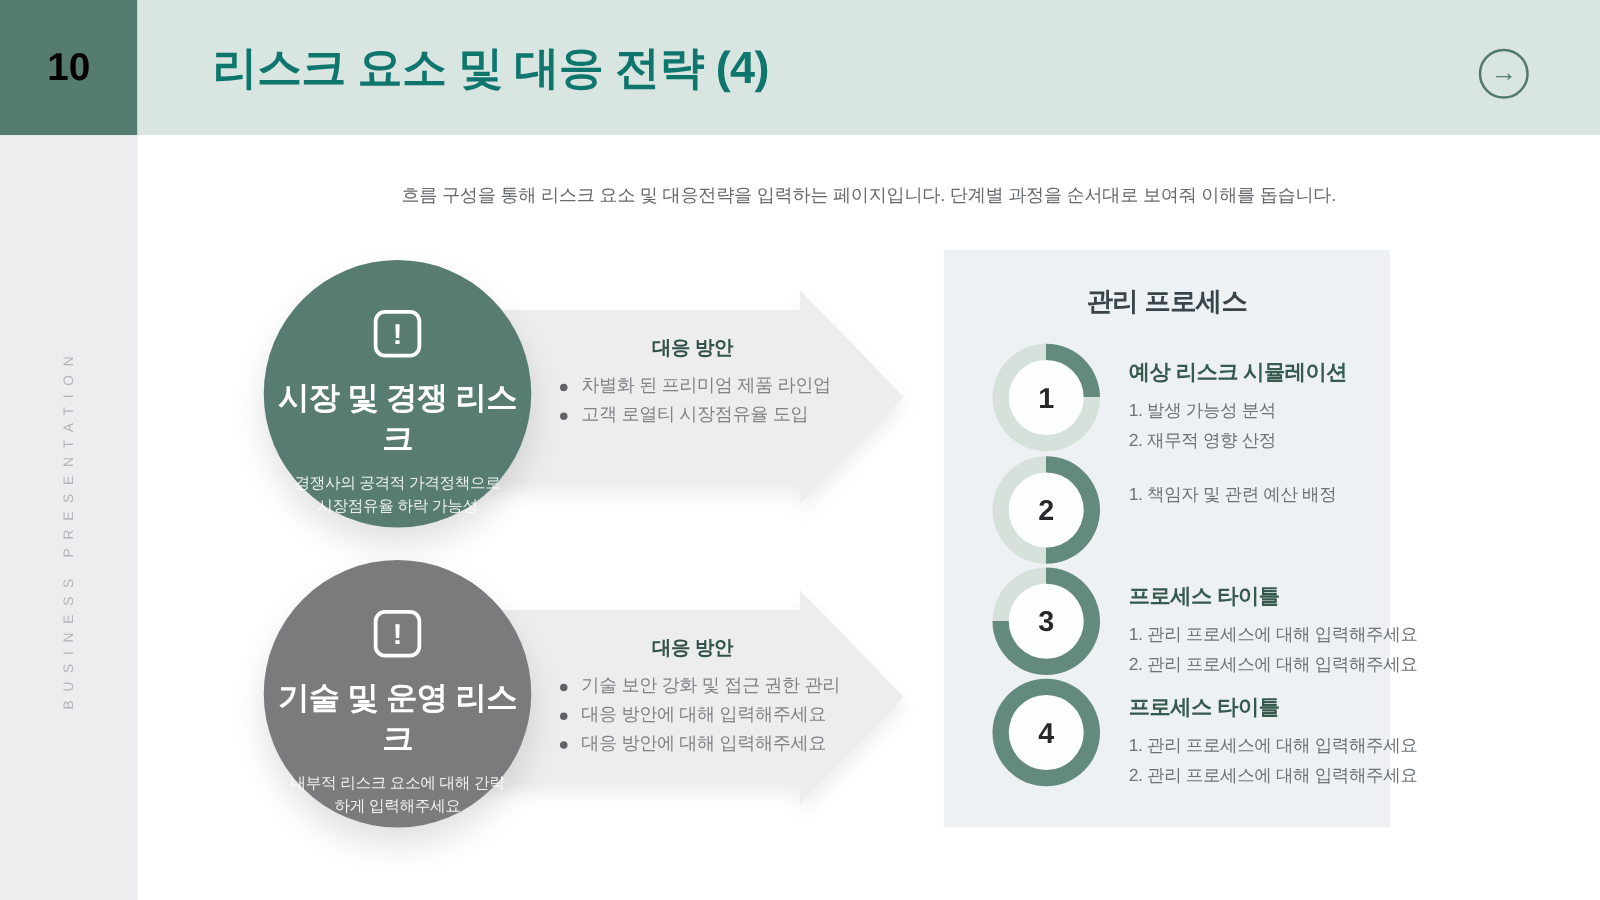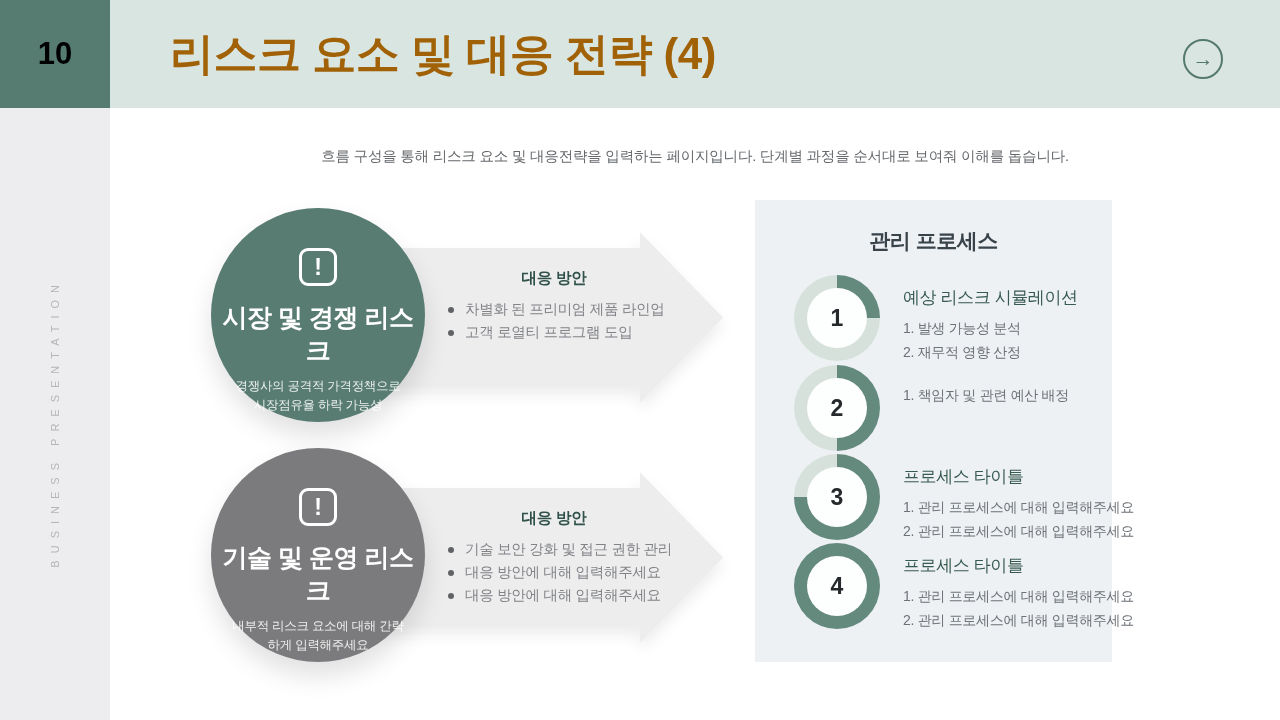--- a/index.html
+++ b/index.html
@@ -14,22 +14,22 @@
   .pagenum-box {
     position:absolute; left:0; top:0; width:110px; height:108px;
     background:#567c72; color:#000000; display:flex; align-items:center;
     justify-content:center; font-size:31px; font-weight:700;
   }
   .header-band {
     position:absolute; left:110px; top:0; width:1170px; height:108px;
     background:#d9e5e0; display:flex; align-items:center;
   }
   .page-title {
-    margin-left:60px; font-size:44px; font-weight:600;
-    color:#a16207; letter-spacing:-0.5px;
+    margin-left:60px; font-size:36px; font-weight:600;
+    color:#0f766e; letter-spacing:-0.5px;
   }
   .next-btn {
     position:absolute; right:57px; top:39px; width:40px; height:40px;
     border:2px solid #55796f; border-radius:50%; color:#55796f;
     display:flex; align-items:center; justify-content:center;
     font-size:21px; cursor:pointer; background:transparent;
   }
 
   
   .left-strip {
@@ -104,21 +104,21 @@
   .ring {
     position:absolute; left:39px; width:86px; height:86px; border-radius:50%;
   }
   .ring-inner {
     position:absolute; inset:13px; background:#fdfefe; border-radius:50%;
     display:flex; align-items:center; justify-content:center;
     font-size:23px; font-weight:700; color:#26292c;
   }
   .step-text { position:absolute; left:148px; width:250px; }
   .step-title {
-    font-size:17px; font-weight:400; color:#375a4f; letter-spacing:-0.4px;
+    font-size:17px; font-weight:700; color:#375a4f; letter-spacing:-0.4px;
     white-space:nowrap;
   }
   .step-items { margin-top:7px; font-size:14px; color:#6d7277;
     line-height:24px; letter-spacing:-0.3px; white-space:nowrap; }
 </style>
 </head>
 <body>
 
 <div class="pagenum-box">10</div>
 <div class="header-band">
@@ -135,21 +135,21 @@
 
 <div class="subtitle">흐름 구성을 통해 리스크 요소 및 대응전략을 입력하는 페이지입니다. 단계별 과정을 순서대로 보여줘 이해를 돕습니다.</div>
 
 <div class="arrow-wrap" style="left:335px; top:232px;">
   <div class="arrow-shape"></div>
 </div>
 <div class="plan" style="left:448px; top:268px;">
   <div class="plan-title">대응 방안</div>
   <ul>
       <li>차별화 된 프리미엄 제품 라인업</li>
-      <li>고객 로열티 프로그램 도입</li>
+      <li>고객 로열티 시장점유율 도입</li>
     </ul>
 </div>
 <div class="risk-circle" style="left: 211px; top: 208px; background: rgb(88, 124, 113);">
   <div class="alert-box">!</div>
   <div class="risk-title">시장 및 경쟁 리스크</div>
   <div class="risk-desc">경쟁사의 공격적 가격정책으로 시장점유율 하락 가능성</div>
 </div>
 
 <div class="arrow-wrap" style="left:335px; top:472px;">
   <div class="arrow-shape"></div>

